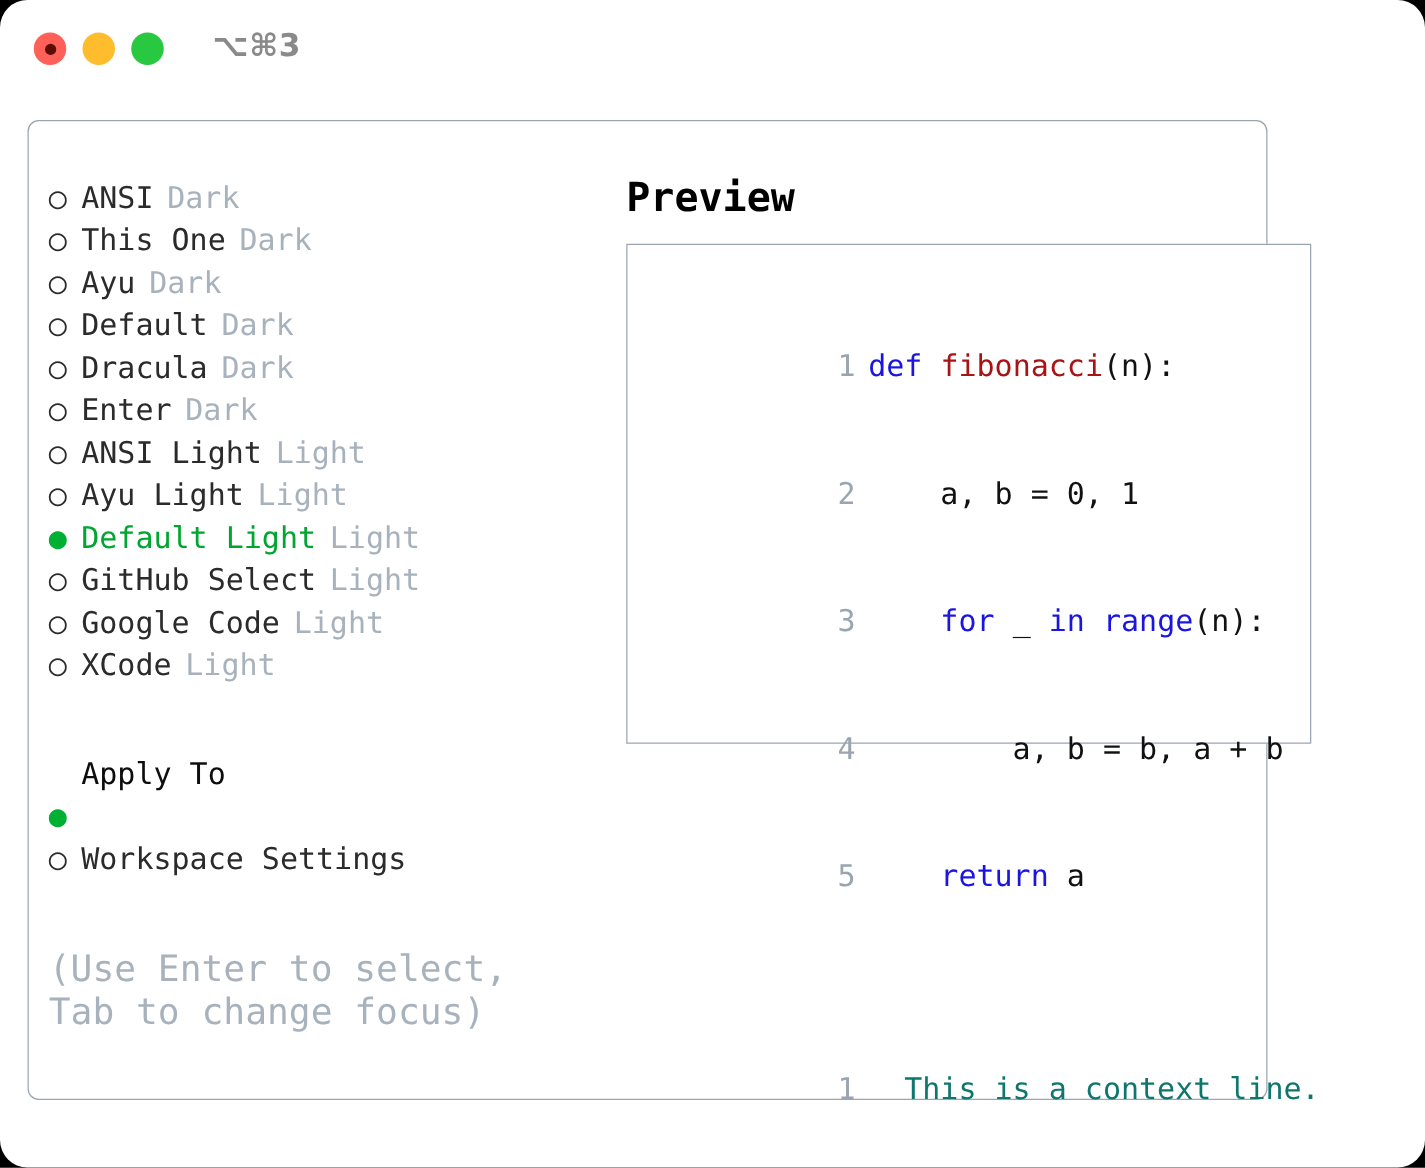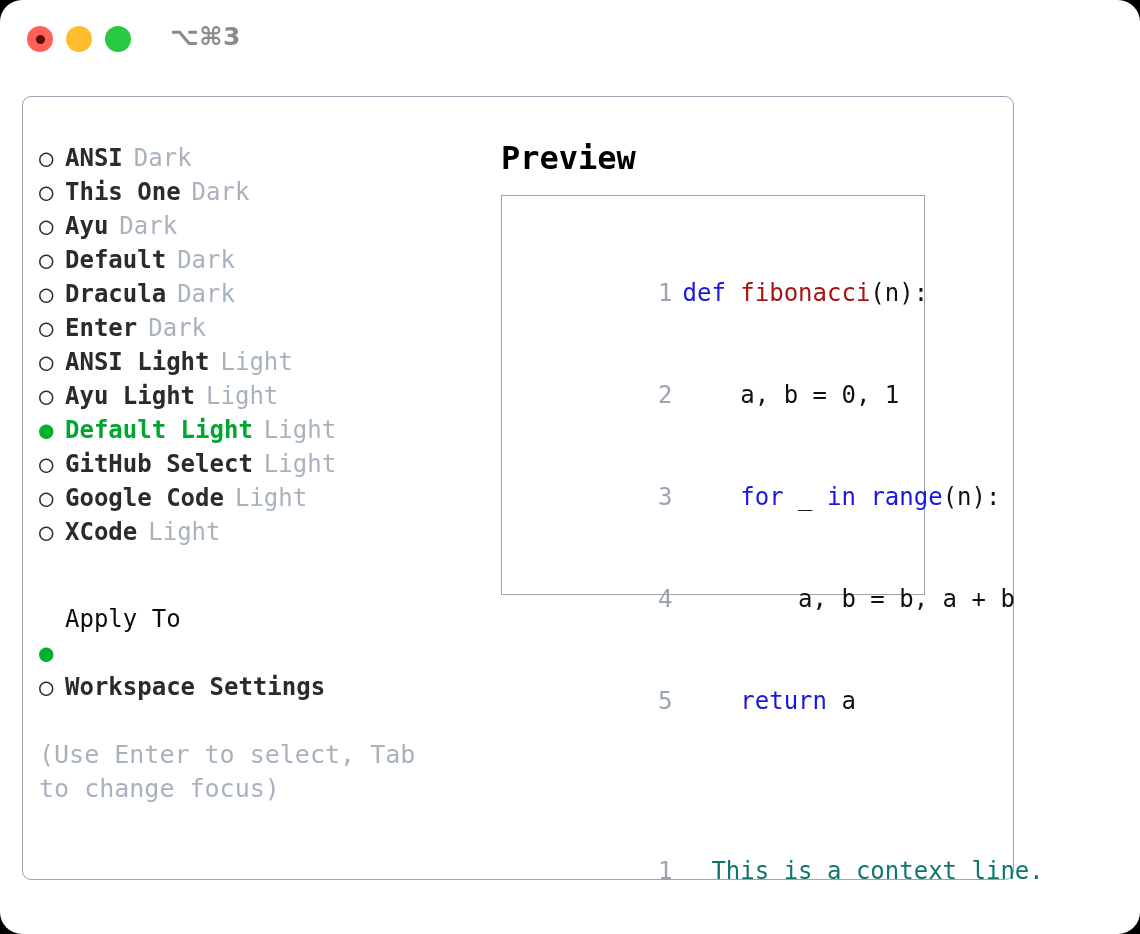--- a/index.html
+++ b/index.html
@@ -99,62 +99,63 @@
     align-items: baseline;
   }
   .marker {
     display: inline-block;
     width: 26px;
     flex: none;
     color: #2b2b2b;
   }
   .marker.selected { color: #00b033; }
   .row.selected .label { color: #00a630; }
-  .label { color: #2b2b2b; font-weight: bold; }
+  .label { color: #2b2b2b; }
   .tag {
     color: #a8b2bd;
     margin-left: 11px;
   }
   .applyto-title {
     font-size: 24px;
     line-height: 34px;
     color: #0d0d0d;
     white-space: pre;
     padding-left: 26px;
     margin-top: 19px;
   }
   .spacer-block { height: 34px; }
   .hint {
-    font-size: 25px;
+    font-size: 29px;
     line-height: 34px;
     color: #a8b2bd;
     width: 400px;
     white-space: pre-wrap;
+    margin-top: 20px;
   }
   
   .right-col {
     position: absolute;
     left: 478px;
     top: 44px;
     width: 500px;
   }
   .preview-title {
     font-size: 32px;
     font-weight: bold;
     color: #000000;
     line-height: 34px;
   }
   .preview-box {
     margin-top: 20px;
-    width: 424px;
+    width: 548px;
     height: 400px;
     border: 1.5px solid #9aa5b1;
     box-sizing: border-box;
     background: #ffffff;
-    padding: 46px 0 0 4px;
+    padding: 46px 0 0 16px;
   }
   .code-line {
     font-size: 24px;
     line-height: 34px;
     white-space: pre;
     color: #111111;
   }
   .lineno {
     display: inline-block;
     width: 22px;

